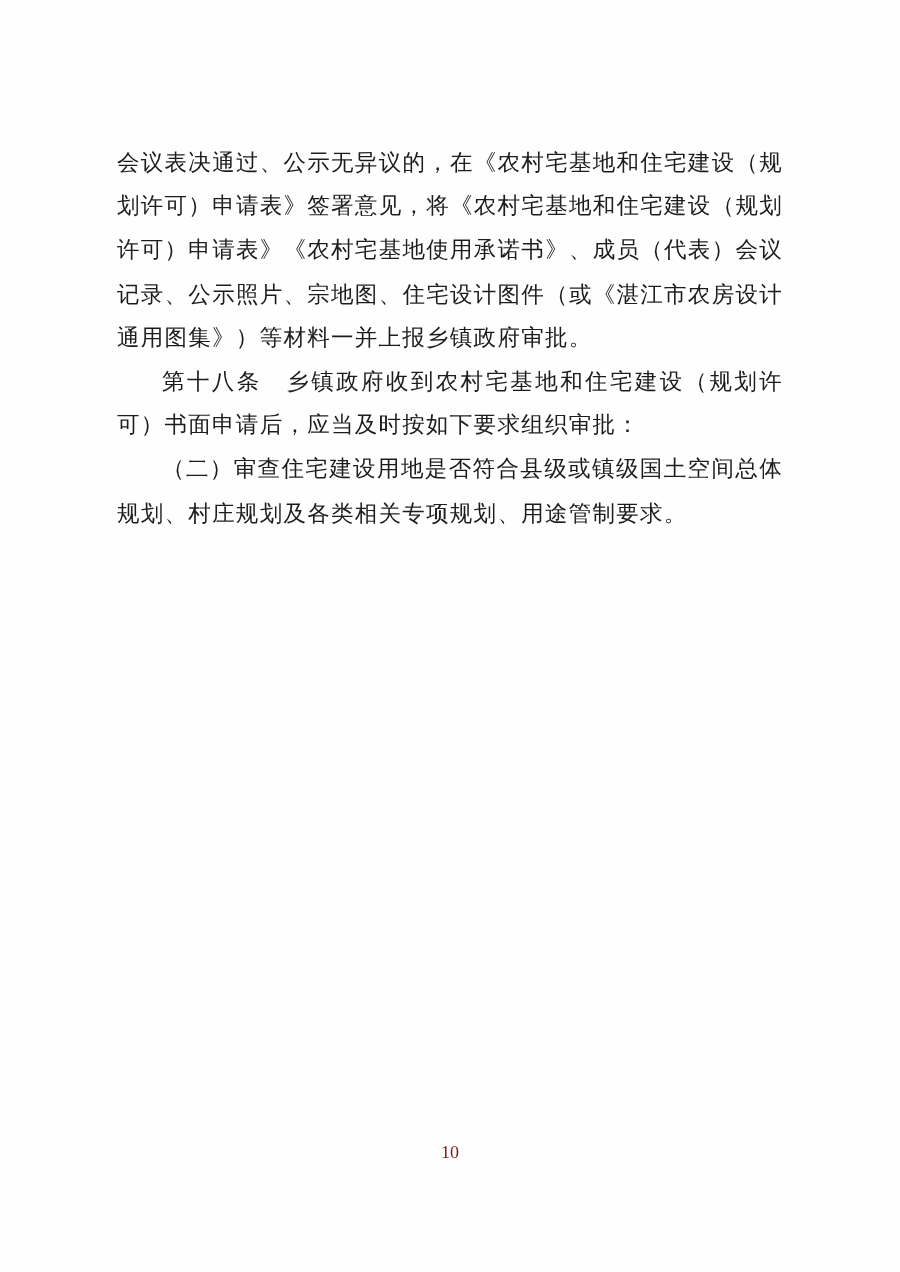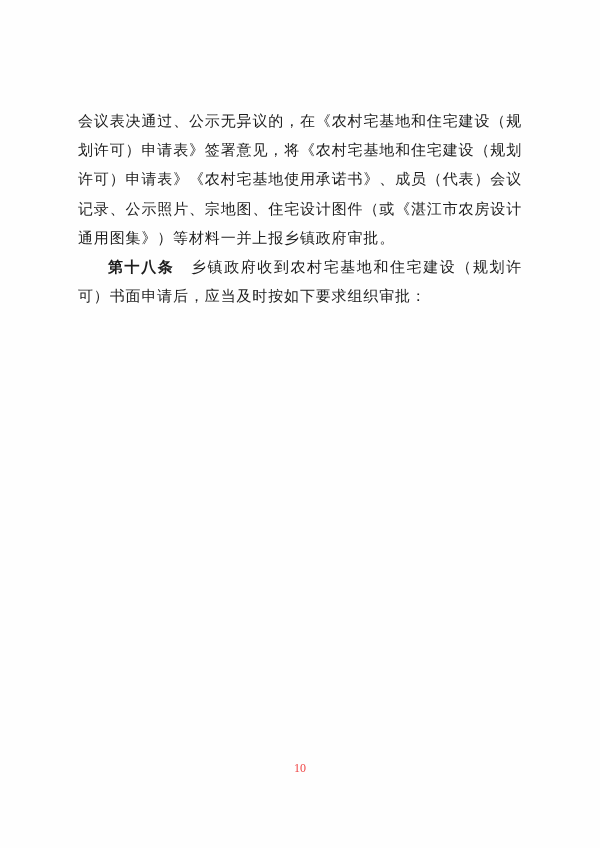--- a/index.html
+++ b/index.html
@@ -13,51 +13,52 @@
     height: 848px;
     background: #fefefe;
     font-family: "Liberation Serif", "DejaVu Serif", serif;
     color: #1c1c1c;
     overflow: hidden;
     margin: 0 auto;
   }
   .content {
     position: absolute;
     left: 78px;
-    top: 107px;
+    top: 95px;
     width: 444px;
   }
   .content p {
     margin: 0;
     font-size: 15px;
     line-height: 29.2px;
     letter-spacing: 0.85px;
     text-align: justify;
     text-indent: 0;
   }
   .content p.indent {
     text-indent: 2em;
   }
   .article-no {
-    font-weight: bold;
+    font-weight: normal;
   }
   .page-number {
     position: absolute;
     top: 761px;
     left: 0;
     width: 100%;
     text-align: center;
     font-size: 12px;
     line-height: 14px;
     letter-spacing: 0;
-    color: #ef4444;
+    color: #7f1d1d;
   }
 </style>
 </head>
 <body>
 
 <div class="page">
   <div class="content">
     <p>会议表决通过、公示无异议的，在《农村宅基地和住宅建设（规划许可）申请表》签署意见，将《农村宅基地和住宅建设（规划许可）申请表》《农村宅基地使用承诺书》、成员（代表）会议记录、公示照片、宗地图、住宅设计图件（或《湛江市农房设计通用图集》）等材料一并上报乡镇政府审批。</p>
     <p class="indent"><span class="article-no">第十八条</span><span>　乡镇政府收到农村宅基地和住宅建设（规划许可）书面申请后，应当及时按如下要求组织审批：</span></p>
+    <p class="indent">（二）审查住宅建设用地是否符合县级或镇级国土空间总体规划、村庄规划及各类相关专项规划、用途管制要求。</p>
   </div>
   <div class="page-number">10</div>
 </div>
 
 </body></html>

